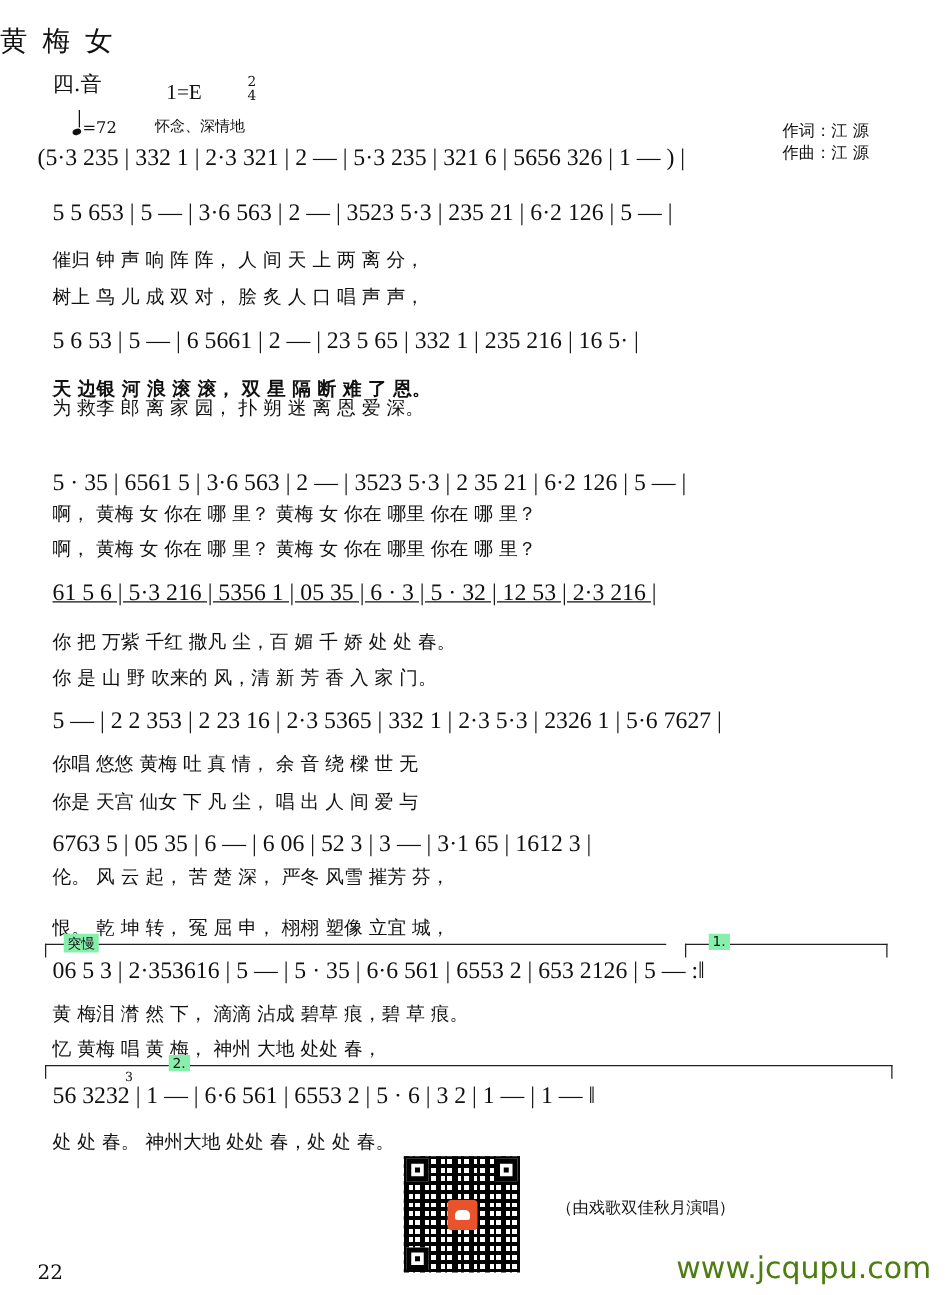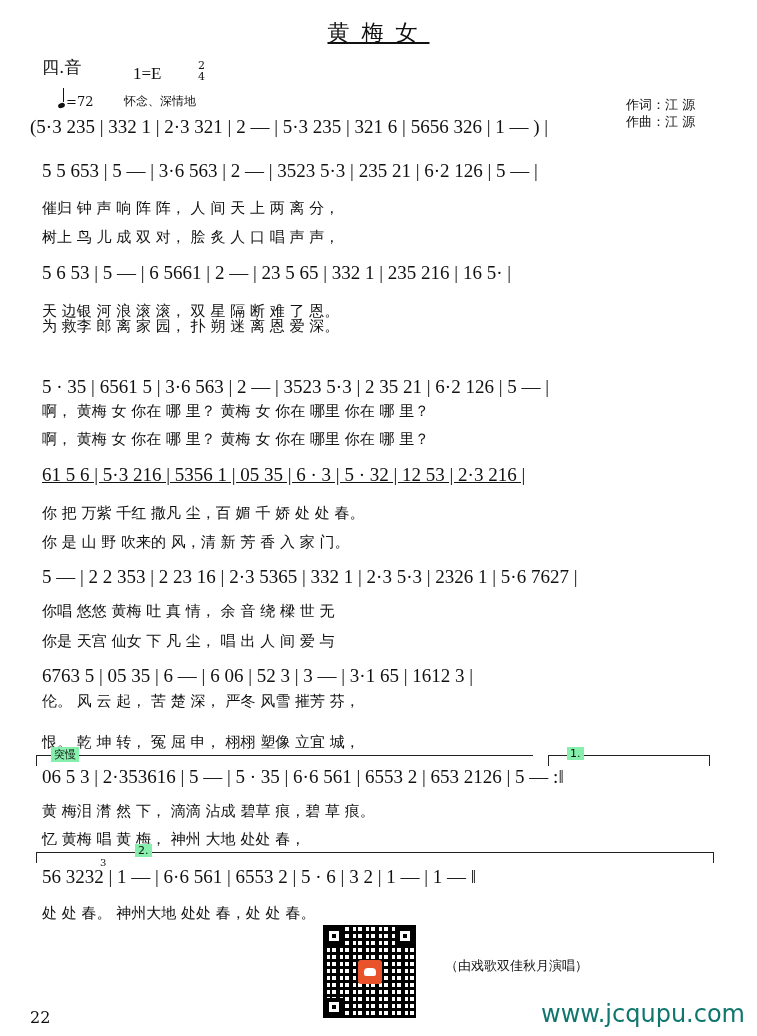--- a/index.html
+++ b/index.html
@@ -1,40 +1,40 @@
 <!DOCTYPE html>
 <html><head>
 <meta charset="utf-8">
 <style>
   html, body { margin:0; padding:0; background:#fff; }
   body { width:757px; height:1036px; position:relative; overflow:hidden; color:#111;
          font-family:"DejaVu Serif", serif; }
   .abs { position:absolute; white-space:nowrap; }
-  .title { top:18px; left:0; width:757px; text-align:center; font-size:22px; letter-spacing:12px;text-decoration:underline; }
+  .title { top:18px; left:0; width:757px; font-size:22px; letter-spacing:12px; }
   .hdr { font-size:17px; }
   .small { font-size:12px; }
   .credit { font-size:13px; text-align:left;margin-top:30px; }
   .row { position:absolute; left:30px; width:700px; height:30px; }
   .notes { position:absolute; font-family:"Liberation Serif", serif; font-size:19px; top:0; }
   .lyr { position:absolute; left:30px; font-size:15px; font-family:"DejaVu Sans", sans-serif; letter-spacing:0px; }
   .bracket { position:absolute; border-top:1px solid #222; height:10px; }
   .bracket.l { border-left:1px solid #222; }
   .bracket.r { border-right:1px solid #222; }
   .blabel { position:absolute; top:-9px; background:#86efac; font-size:11px; padding:0 3px; font-family:"DejaVu Sans", sans-serif; }
   .qr { position:absolute; left:323px; top:925px; width:93px; height:93px;
         background:
           repeating-linear-gradient(90deg,#000 0 4px,#fff 4px 7px,#000 7px 9px,#fff 9px 13px),
           repeating-linear-gradient(0deg,#000 0 3px,#fff 3px 7px);
         background-blend-mode:multiply; }
   .qr .finder { position:absolute; width:18px; height:18px; border:4px solid #000; background:#fff; box-sizing:border-box; }
   .qr .finder::after { content:""; position:absolute; left:3px; top:3px; width:4px; height:4px; background:#000; }
   .qr .logo { position:absolute; left:35px; top:35px; width:24px; height:24px; background:#e8532b; border-radius:3px; }
   .qr .logo::after { content:""; position:absolute; left:6px; top:8px; width:12px; height:8px; background:#fff; border-radius:4px 4px 2px 2px; }
   .pagenum { left:30px; top:1008px; font-size:16px; }
-  .site { right:12px; top:1000px; font-size:24px; font-family:"DejaVu Sans", sans-serif; color:#0f766e; }
+  .site { right:12px; top:1000px; font-size:24px; font-family:"DejaVu Sans", sans-serif; color:#4d7c0f; }
   .performer { left:445px; top:957px; font-size:13px; }
   .tempo-note { display:inline-block; width:7px; height:5px; border-radius:50%; background:#111; transform:rotate(-20deg); position:relative; top:2px; }
   .tempo-stem { display:inline-block; width:1px; height:14px; background:#111; position:relative; left:-2px; top:-4px; }
 </style>
 </head>
 <body>
 
 <div class="abs title">黄梅女</div>
 
 <div class="abs hdr" style="left:42px;top:56px;">四.音</div>
@@ -56,21 +56,21 @@
 
 <div class="row" style="top:160px;">
   <span class="notes" style="left:12px;">5 5 653 | 5 — | 3·6 563 | 2 — | 3523 5·3 | 235  21 | 6·2 126 | 5 — |</span>
 </div>
 <div class="abs lyr" style="top:199px;left:42px;">催归 钟    声       响  阵     阵，    人   间   天   上   两   离   分，</div>
 <div class="abs lyr" style="top:228px;left:42px;">树上 鸟    儿       成  双     对，    脍   炙   人   口   唱   声   声，</div>
 
 <div class="row" style="top:262px;">
   <span class="notes" style="left:12px;">5 6 53 | 5 — | 6 5661 | 2 — | 23 5 65 | 332  1 | 235 216 | 16  5· |</span>
 </div>
-<div class="abs lyr" style="top:302px;left:42px;">天 边银    河       浪 滚     滚，    双   星    隔   断   难   了   恩。</div>
+<div class="abs lyr" style="top:302px;left:42px;font-weight:bold;">天 边银    河       浪 滚     滚，    双   星    隔   断   难   了   恩。</div>
 <div class="abs lyr" style="top:317px;left:42px;text-align:center;">为 救李    郎       离 家     园，    扑   朔    迷   离   恩   爱   深。</div>
 
 <div class="row" style="top:364px;">
   <span class="notes" style="left:12px;margin-top:12px;">5 · 35 | 6561 5 | 3·6 563 | 2 — | 3523 5·3 | 2 35 21 | 6·2 126 | 5 — |</span>
 </div>
 <div class="abs lyr" style="top:402px;left:42px;">啊，      黄梅  女 你在 哪    里？   黄梅 女   你在 哪里 你在 哪    里？</div>
 <div class="abs lyr" style="top:430px;left:42px;">啊，      黄梅  女 你在 哪    里？   黄梅 女   你在 哪里 你在 哪    里？</div>
 
 <div class="row" style="top:464px;">
   <span class="notes" style="left:12px;text-decoration:underline;">61 5 6 | 5·3 216 | 5356 1 | 05 35 | 6 · 3 | 5 · 32 | 12 53 | 2·3 216 |</span>

